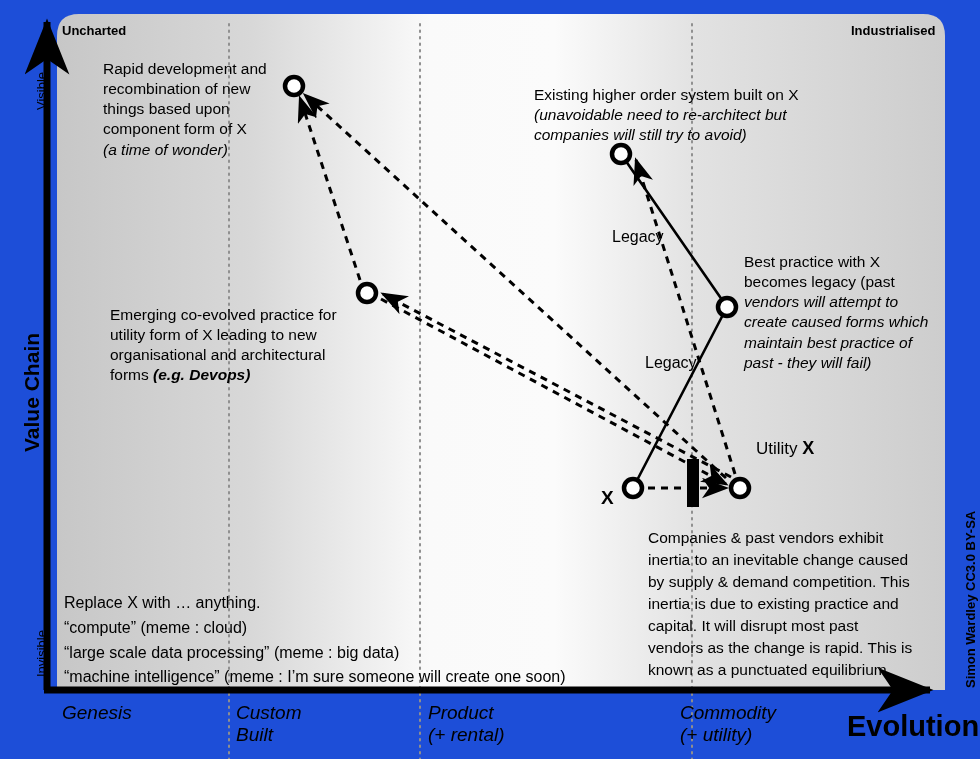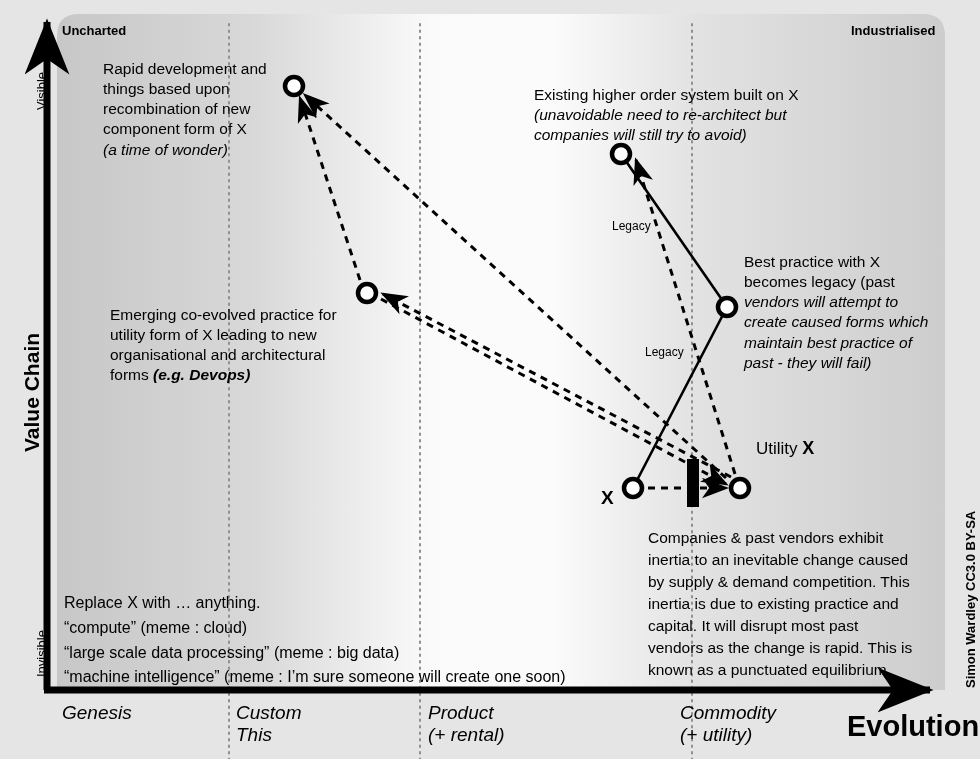--- a/index.html
+++ b/index.html
@@ -8,21 +8,21 @@
     padding: 0;
     background: #ffffff;
   }
   body {
     font-family: "Liberation Sans", sans-serif;
   }
   #stage {
     position: relative;
     width: 980px;
     height: 759px;
-    background: #e5e5e5;
+    background: #1d4ed8;
     overflow: hidden;
   }
   svg#map-svg {
     position: absolute;
     left: 0;
     top: 0;
     width: 980px;
     height: 759px;
   }
   .anno {
@@ -77,23 +77,24 @@
   }
   .node-lab {
     position: absolute;
     font-size: 17px;
     color: #000;
     white-space: nowrap;
   }
   .node-lab b { font-weight: bold; font-size: 18px; }
   .edge-lab {
     position: absolute;
-    font-size: 12px;
-    color: #000;
-    white-space: nowrap;
+    font-size: 16px;
+    color: #000;
+    white-space: nowrap;
+    margin-top: 9px;
   }
   .big-x { font-weight: bold; font-size: 19px; }
   .lead { font-size: 16px; }
 </style>
 </head>
 <body>
 
 <div id="stage">
 
   <svg id="map-svg" viewBox="0 0 980 759">
@@ -172,36 +173,36 @@
   <div class="vert-title" style="left:20px; top:452px; transform:rotate(-90deg);">Value Chain</div>
 
   <div class="credit" style="left:963px; top:688px; transform:rotate(-90deg);">Simon Wardley CC3.0 BY-SA</div>
 
   <div class="axis-tick" style="left:62px; top:702px;">
     <div>Genesis</div>
     <div></div>
   </div>
   <div class="axis-tick" style="left:236px; top:702px;">
     <div>Custom</div>
-    <div>This</div>
+    <div>Built</div>
   </div>
   <div class="axis-tick" style="left:428px; top:702px;">
     <div>Product</div>
     <div>(+ rental)</div>
   </div>
   <div class="axis-tick" style="left:680px; top:702px;">
     <div>Commodity</div>
     <div>(+ utility)</div>
   </div>
   <div class="axis-title" style="left:847px; top:710px;">Evolution</div>
 
   <div class="anno anno-body" style="left:103px; top:59px; width:300px;">
     <div>Rapid development and</div>
+    <div>recombination of new</div>
     <div>things based upon</div>
-    <div>recombination of new</div>
     <div>component form of X</div>
     <div style="font-style:italic;">(a time of wonder)</div>
   </div>
 
   <div class="anno anno-body" style="left:534px; top:85px; width:400px;">
     <div>Existing higher order system built on X</div>
     <div style="font-style:italic;">(unavoidable need to re-architect but</div>
     <div style="font-style:italic;">companies will still try to avoid)</div>
   </div>
 

